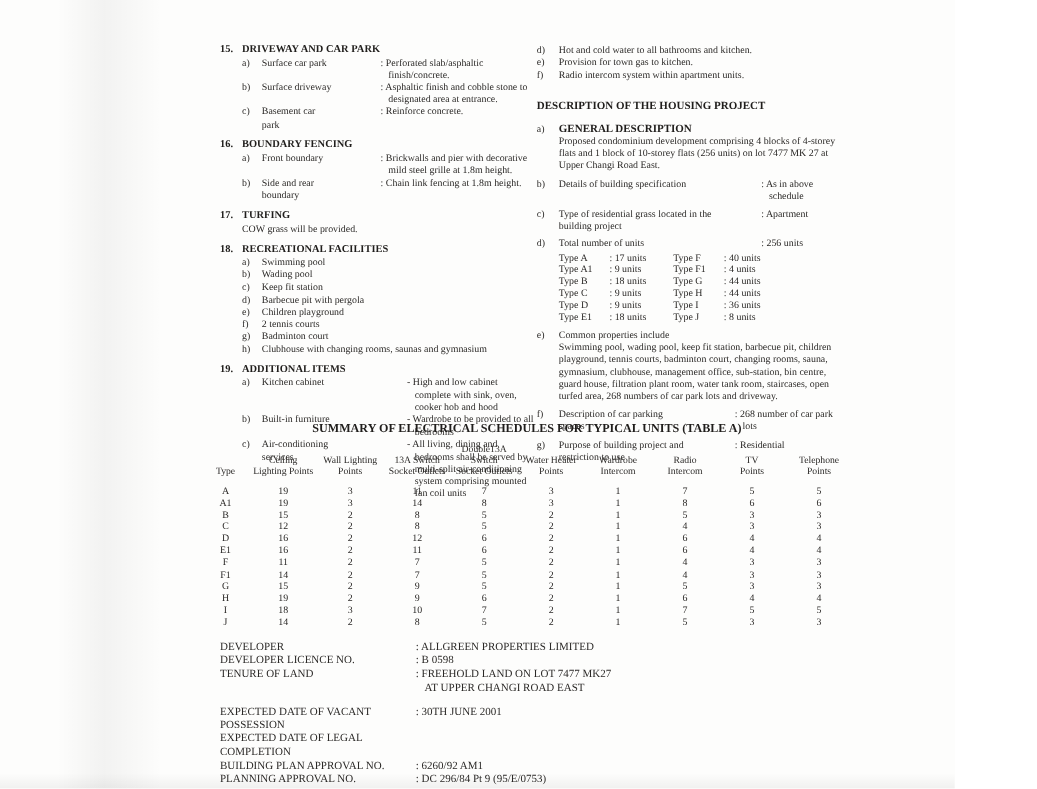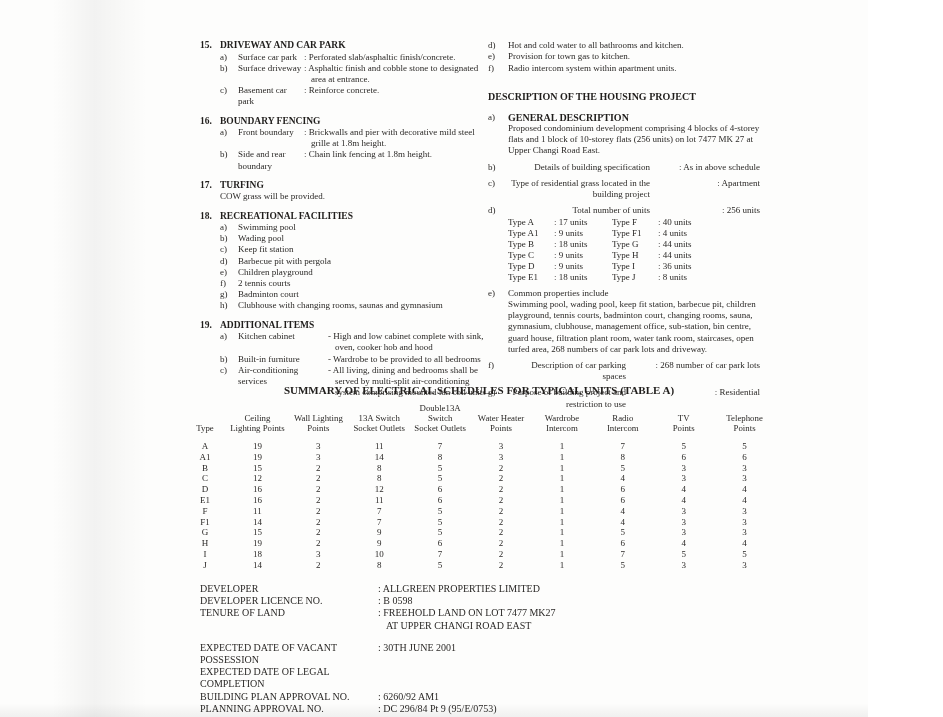--- a/index.html
+++ b/index.html
@@ -16,29 +16,29 @@
   .footer{position:absolute;left:200px;top:583px;width:440px;}
 
   
   .sec{margin-bottom:8px;}
   .sec-head{display:grid;grid-template-columns:20px 1fr;font-weight:bold;font-size:9.5px;line-height:11.5px;color:#201e1c;}
   .lines{margin-left:20px;}
   .line{display:grid;font-size:9px;line-height:11.2px;}
   .lines-spec .line{grid-template-columns:18px 66px 1fr;}
   .lines-wide .line{grid-template-columns:18px 90px 1fr;}
   .lines-flat .line{grid-template-columns:18px 1fr;}
-  .val{text-indent:-7px;padding-left:7px;}
+  .val{text-indent:-7px;padding-left:7px;margin-left:42px;}
   .sec-body{margin-left:20px;font-size:9px;line-height:11.2px;}
 
   
   .rline{display:grid;grid-template-columns:20px 1fr;font-size:9px;line-height:11.4px;}
   .desc-heading{font-weight:bold;font-size:10px;line-height:11.5px;margin-top:17px;margin-bottom:9px;color:#201e1c;}
   .ditem{display:grid;grid-template-columns:20px 1fr;font-size:9px;line-height:11.2px;margin-bottom:5px;}
   .ditem .ttl{font-weight:bold;font-size:10px;color:#201e1c;}
-  .kv{display:grid;grid-template-columns:142px 1fr;text-align:right;}
+  .kv{display:grid;grid-template-columns:142px 1fr;}
   .kv-n{grid-template-columns:118px 1fr;}
   .types{display:grid;grid-template-columns:104px 1fr;margin-top:1px;}
   .trow{display:grid;grid-template-columns:46px 1fr;font-size:9px;line-height:10.9px;}
 
   
   .tbl-title{text-align:center;font-weight:bold;font-size:11px;line-height:11px;margin-bottom:7px;color:#201e1c;}
   .thead{display:flex;align-items:flex-end;font-size:8.8px;line-height:10px;text-align:center;margin-bottom:8px;}
   .col-type{width:44px;text-align:center;}
   .cell{flex:1;text-align:center;}
   .thead .cell{white-space:pre-line;}

